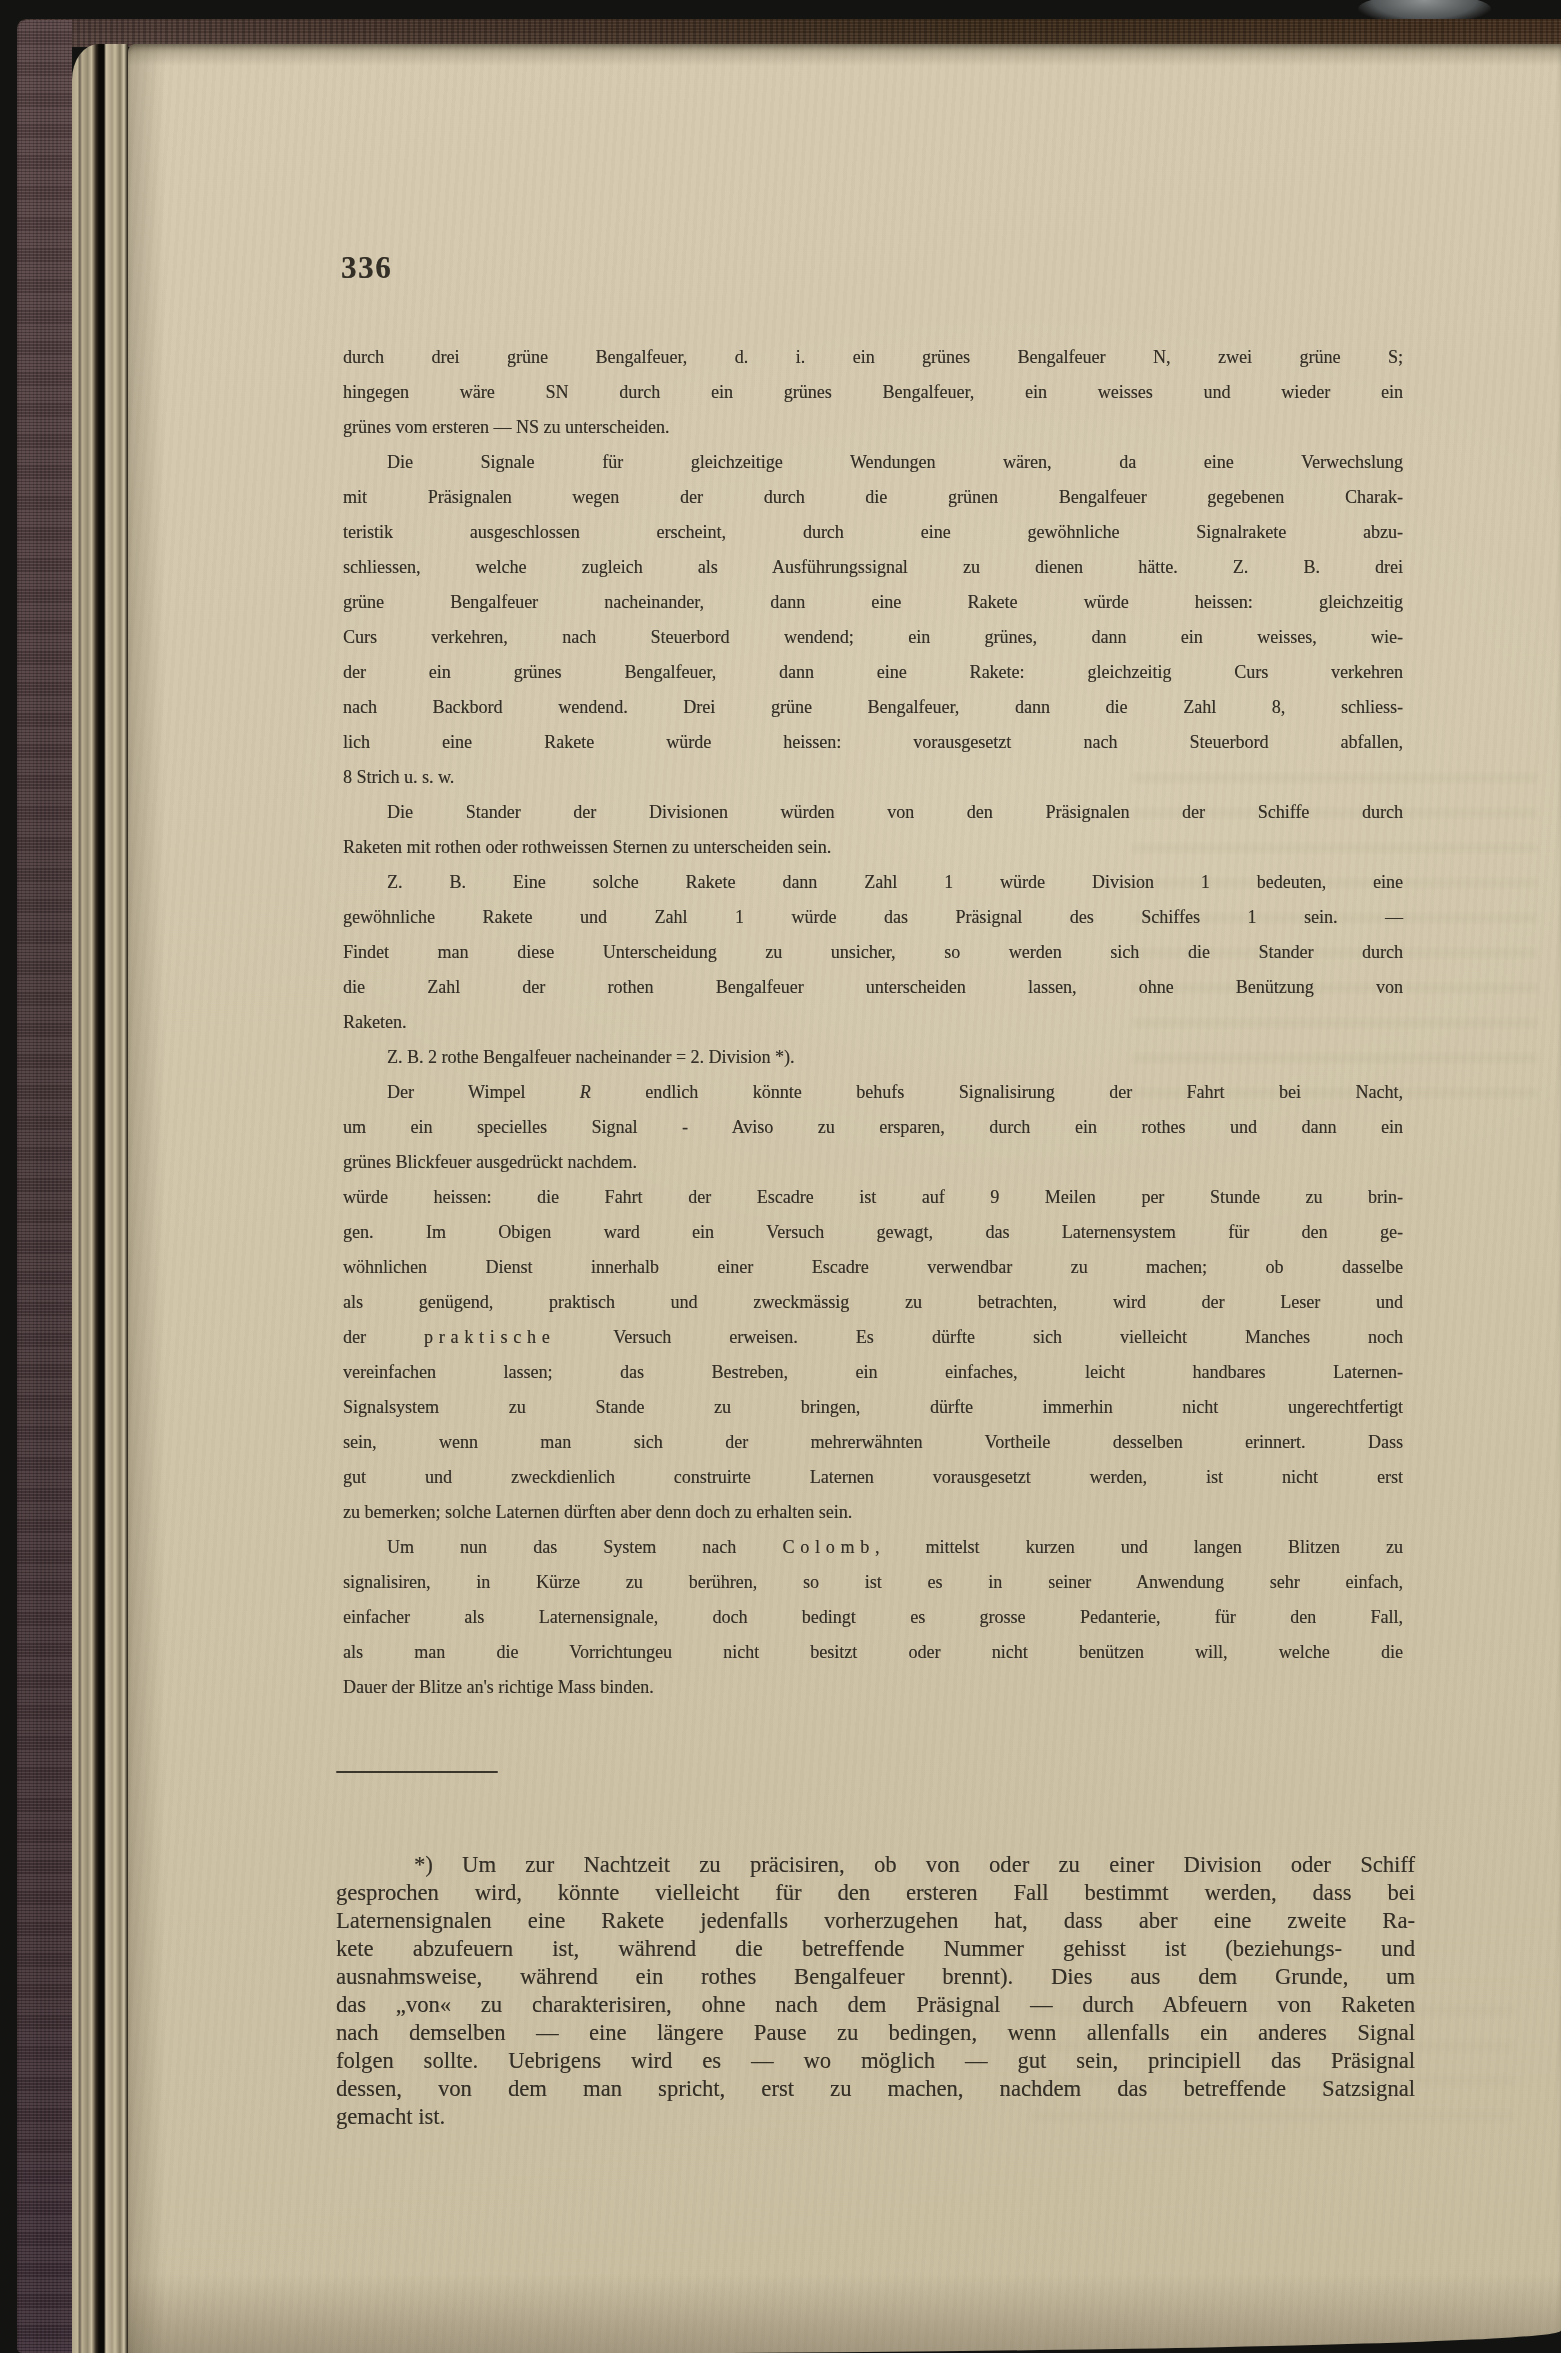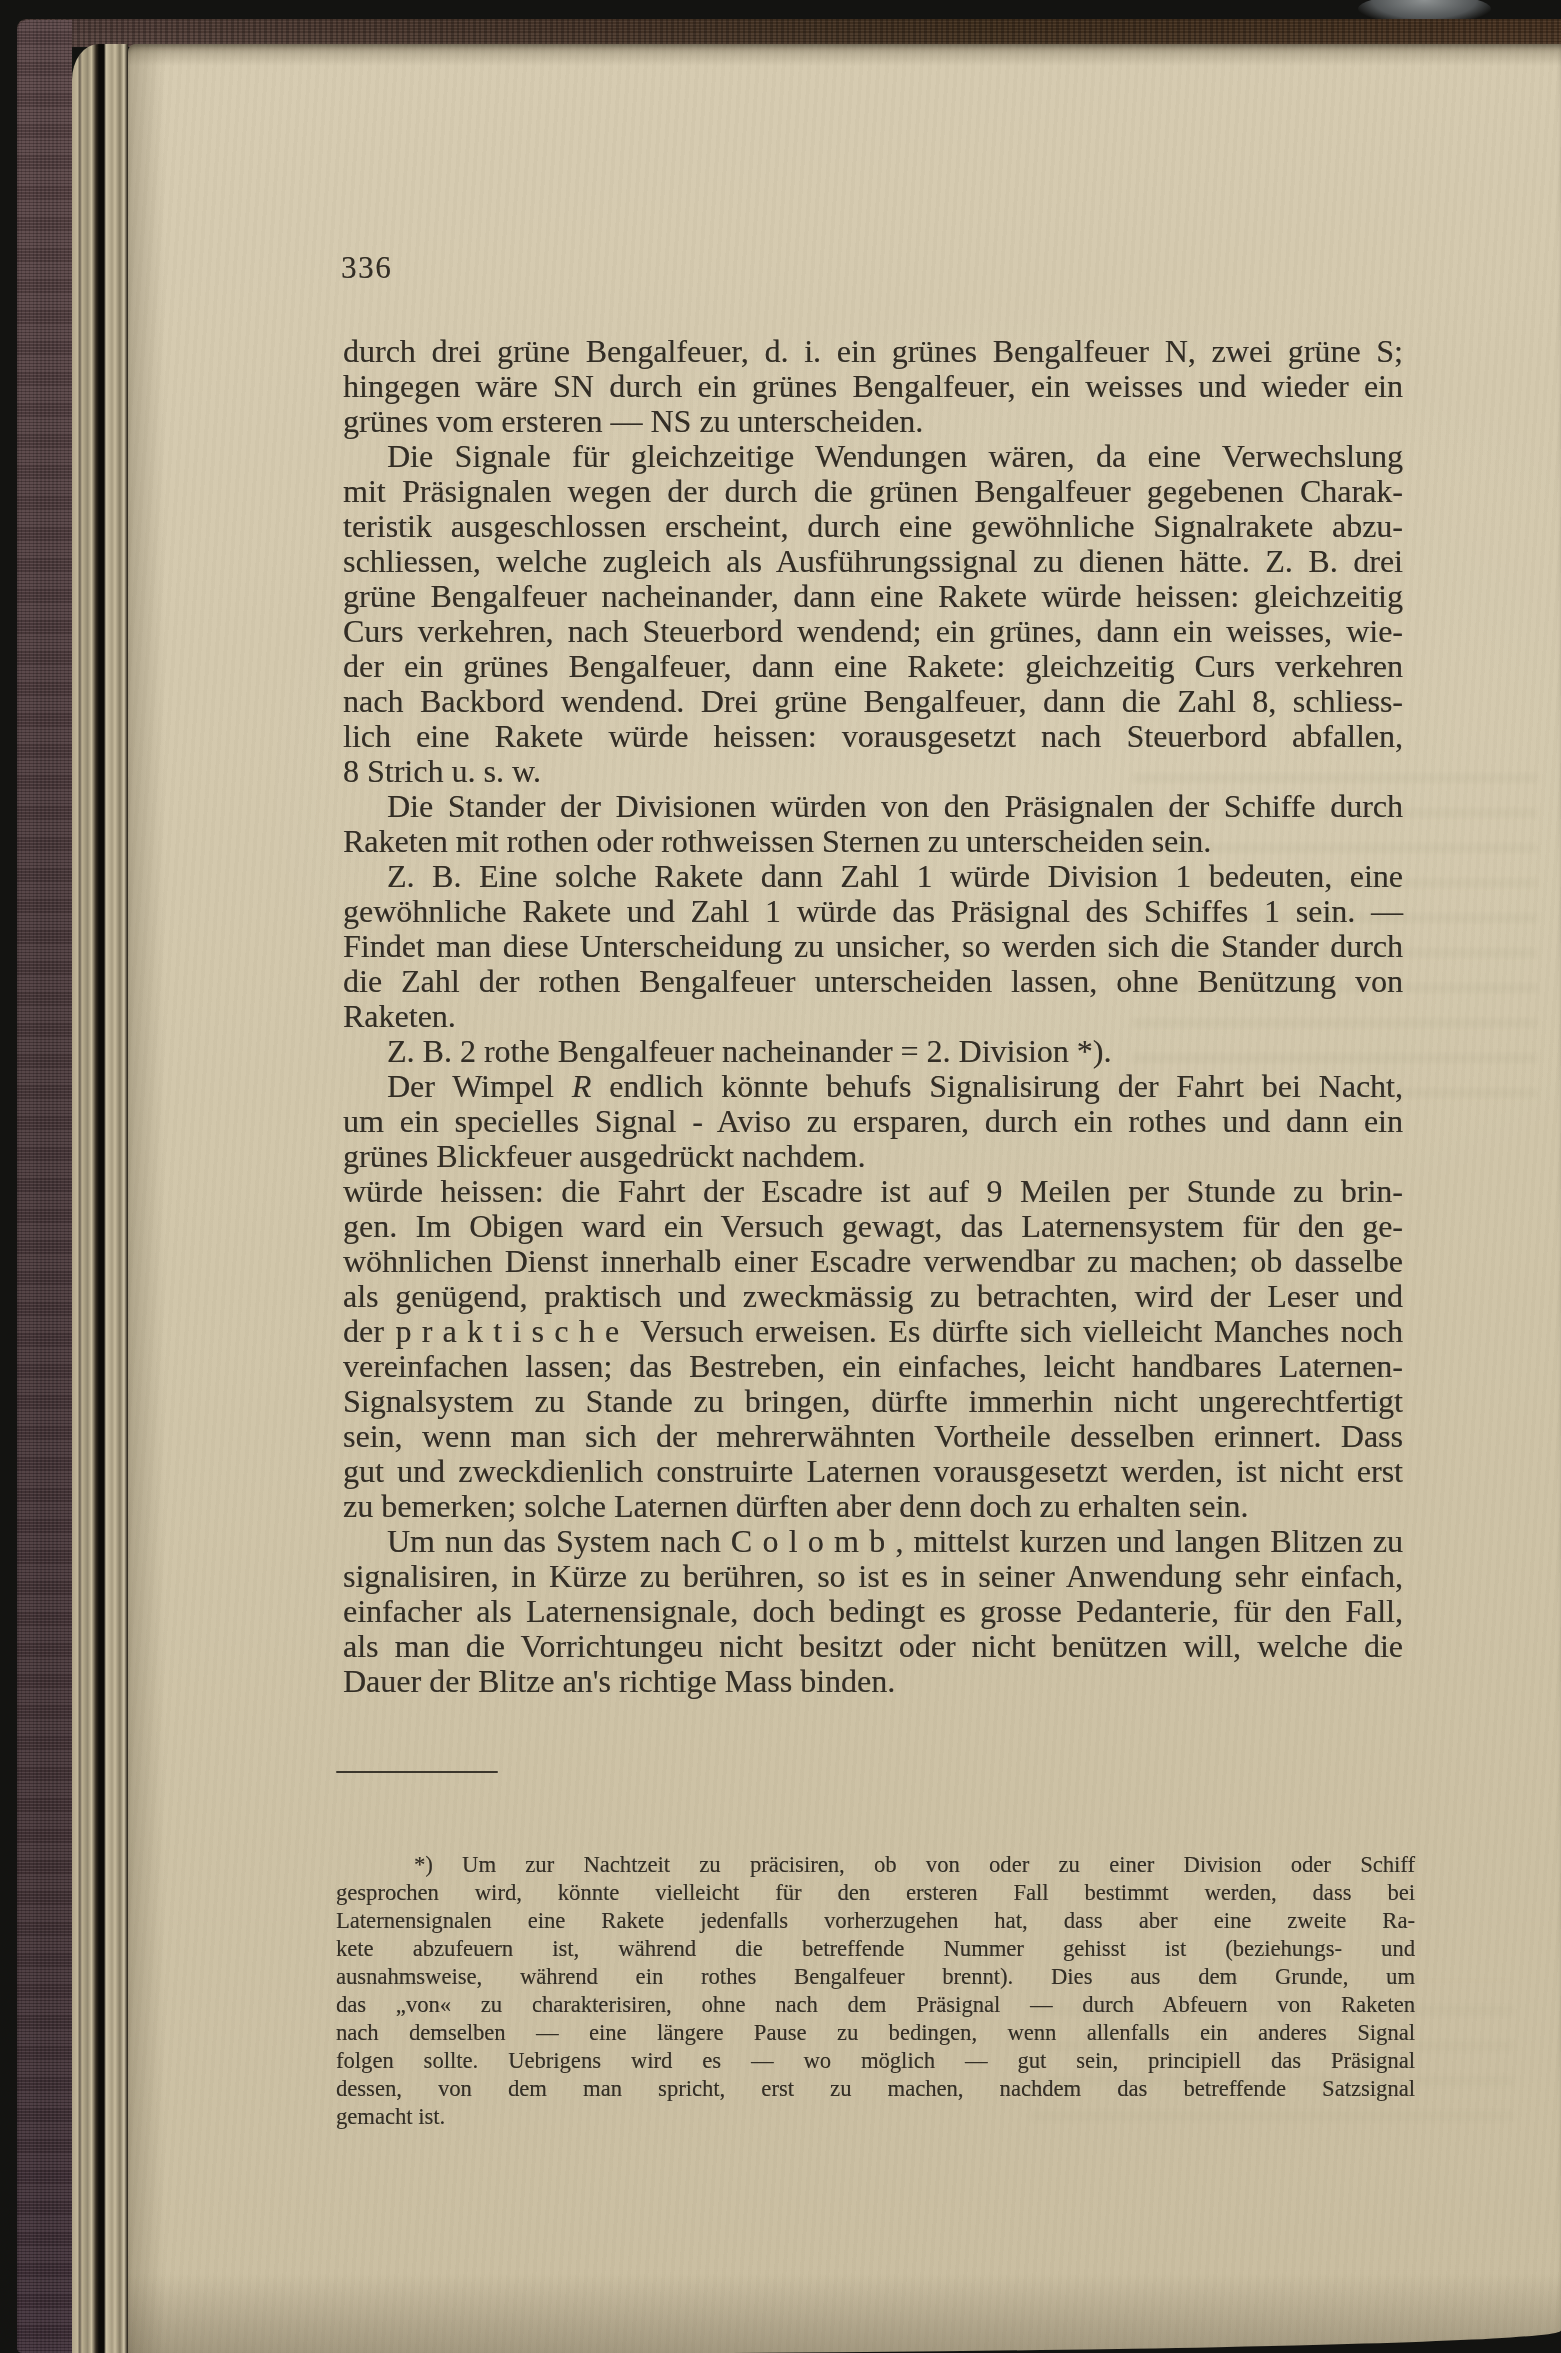--- a/index.html
+++ b/index.html
@@ -61,24 +61,25 @@
     position:absolute;pointer-events:none;
     background:repeating-linear-gradient(0deg, rgba(128,120,94,.12) 0 10px, rgba(0,0,0,0) 10px 35px);
     filter:blur(2.3px);opacity:.45;
   }
   .ghost.g1{right:23.4px;top:718px;width:406px;height:336px;}
   .ghost.g2{right:47px;top:1936px;width:484px;height:141px;opacity:.3;}
   .pagenum{
     position:absolute;left:213px;top:208px;
     font-size:31px;line-height:31px;color:var(--ink);letter-spacing:1.6px;
     text-shadow:0.3px 0.4px 0.5px rgba(51,46,38,.5);
+    font-weight:bold;
   }
   .body{
-    position:absolute;left:215px;top:290px;width:1060px;
-    font-size:32px;line-height:35px;color:var(--ink);
+    position:absolute;left:215px;top:296px;width:1060px;
+    font-size:18px;line-height:35px;color:var(--ink);
     text-shadow:0.2px 0.3px 0.5px rgba(51,46,38,.5);
   }
   .line{text-align:justify;text-align-last:justify;}
   .line.last{text-align-last:left;}
   .body .line.ind{padding-left:44px;}
   .sp{letter-spacing:.32em;font-family:Liberation Serif, serif;}
   .it{font-style:italic;}
   .fnsep{
     position:absolute;left:208px;top:1727px;width:162px;height:2.3px;
     background:#3b362c;border-radius:1.6px;

